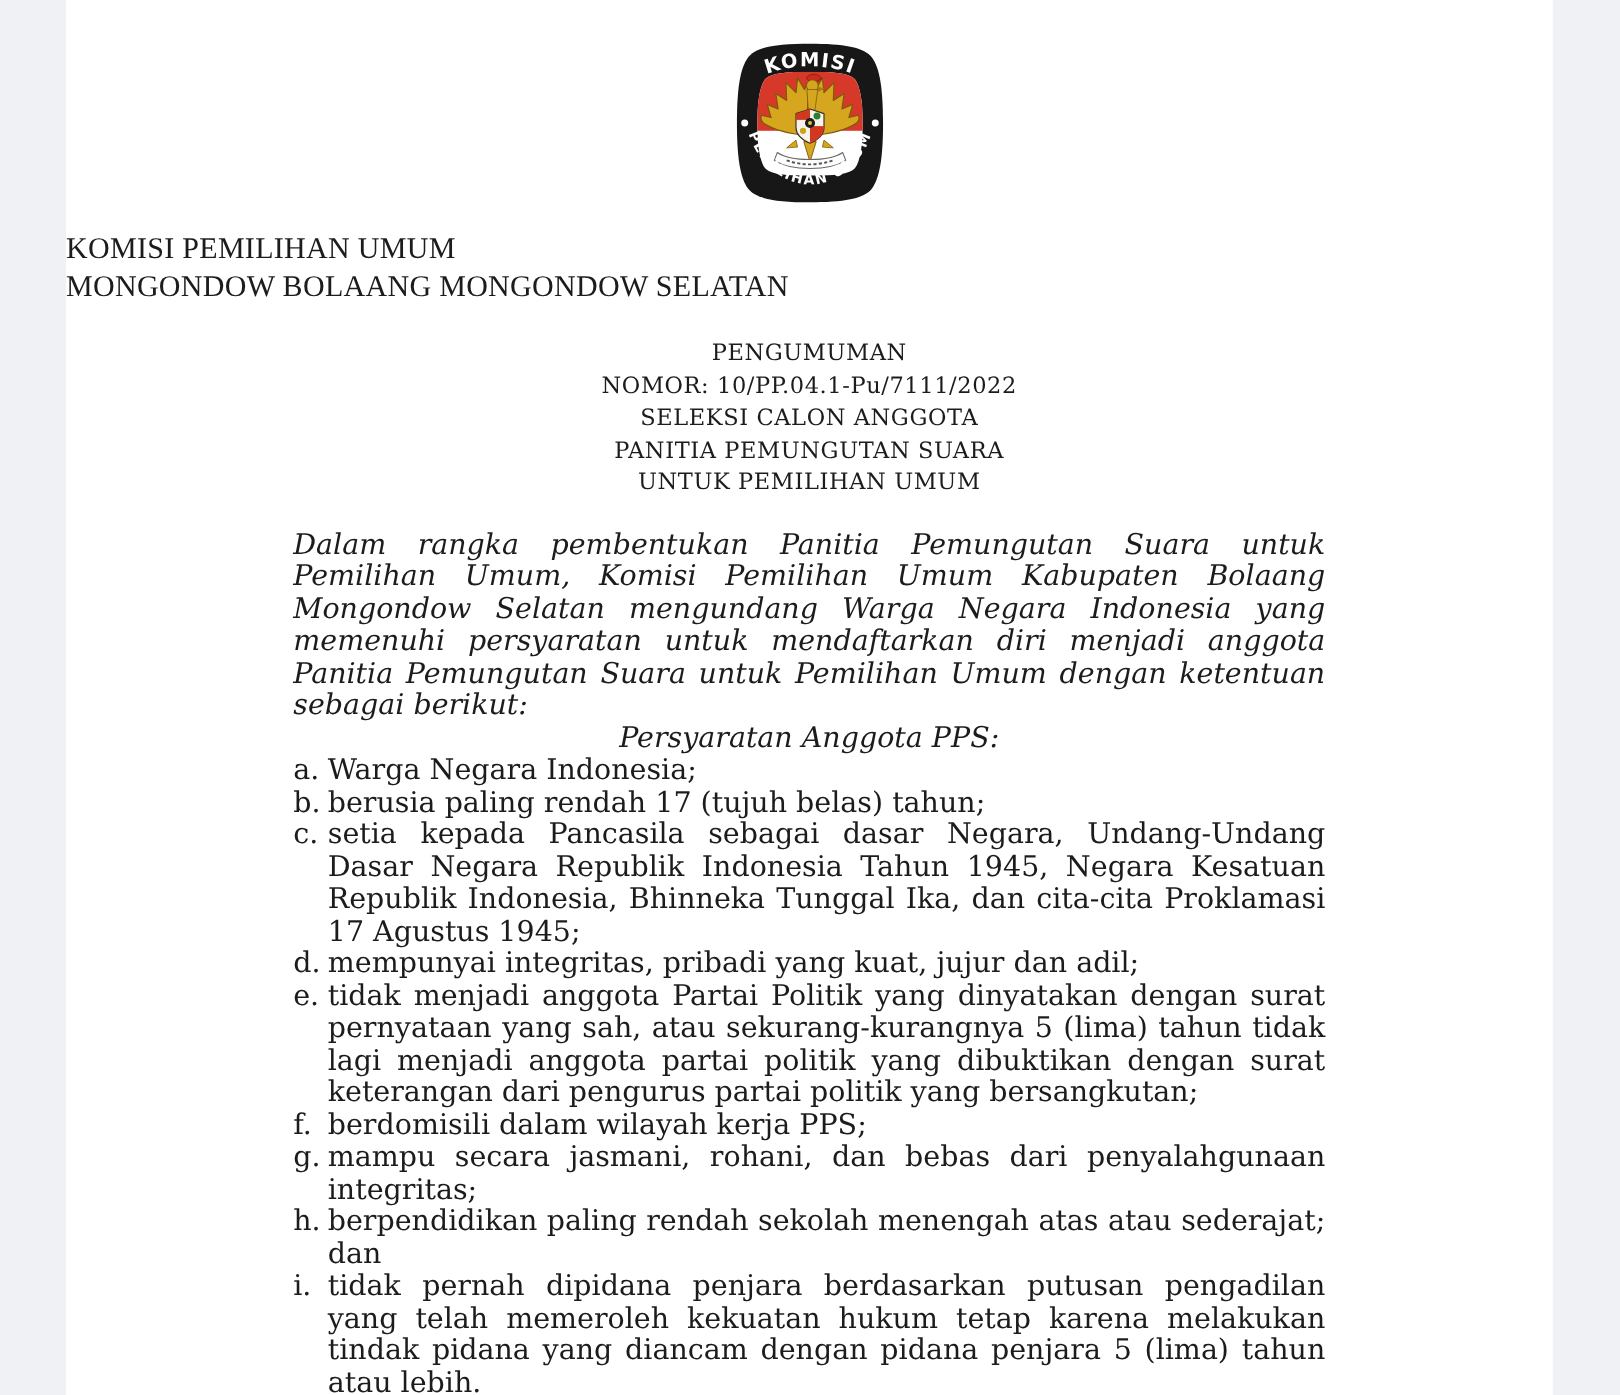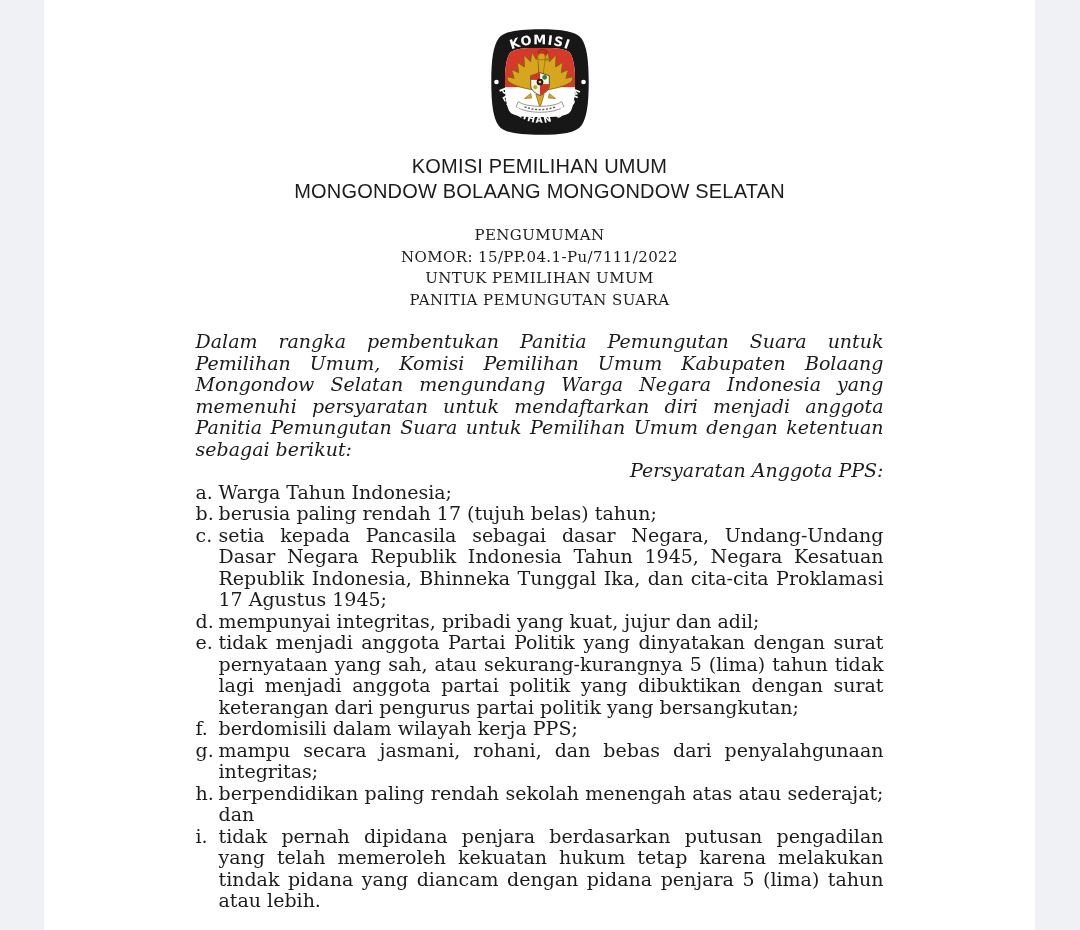--- a/index.html
+++ b/index.html
@@ -22,22 +22,21 @@
     position: absolute; left: 44px; top: 0;
     width: 991px; height: 930px;
     background: #ffffff;
   }
 
   .logo-wrap { width: 104px; margin: 25px auto 0; }
   .logo-wrap svg { display: block; width: 104px; height: 114px; }
 
   .org-header {
     margin-top: 15px;
-    text-align: center;
-    font-family: Liberation Sans, sans-serif;
+    font-family: Liberation Serif, serif;
     font-size: 20px;
     line-height: 25px;
     letter-spacing: 0.2px;
     color: #1c1c1c;
   }
 
   .doc-title {
     margin-top: 21px;
     text-align: center;
     font-size: 15px;
@@ -48,21 +47,21 @@
 
   .doc-body {
     width: 688px;
     margin: 20px auto 0;
     font-size: 19px;
     line-height: 21.5px;
     text-align: justify;
     color: #1c1c1c;
   }
   .doc-body p { margin: 0; font-style: italic; }
-  .req-heading { text-align: right; }
+  .req-heading { text-align: center; }
   .req-list { margin: 0; }
   .req-item { display: flex; }
   .req-item .marker { flex: 0 0 23px; text-align: left; }
   .req-item .req-text { flex: 1 1 auto; text-align: justify; }
 </style>
 </head>
 <body>
 
 <div class="margin-band left"></div>
 <div class="margin-band right"></div>
@@ -127,33 +126,34 @@
     </svg>
   </div>
 
   <div class="org-header">
     <div>KOMISI PEMILIHAN UMUM</div>
     <div>MONGONDOW BOLAANG MONGONDOW SELATAN</div>
   </div>
 
   <div class="doc-title">
     <div>PENGUMUMAN</div>
-    <div>NOMOR: 15/PP.04.1-Pu/7111/2022</div>
+    <div>NOMOR: 10/PP.04.1-Pu/7111/2022</div>
+    <div>SELEKSI CALON ANGGOTA</div>
+    <div>PANITIA PEMUNGUTAN SUARA</div>
     <div>UNTUK PEMILIHAN UMUM</div>
-    <div>PANITIA PEMUNGUTAN SUARA</div>
   </div>
 
   <div class="doc-body">
     <p>Dalam rangka pembentukan Panitia Pemungutan Suara untuk Pemilihan Umum, Komisi Pemilihan Umum Kabupaten Bolaang Mongondow Selatan mengundang Warga Negara Indonesia yang memenuhi persyaratan untuk mendaftarkan diri menjadi anggota Panitia Pemungutan Suara untuk Pemilihan Umum dengan ketentuan sebagai berikut:</p>
     <p class="req-heading">Persyaratan Anggota PPS:</p>
 
     <div class="req-list">
       <div class="req-item">
         <span class="marker">a.</span>
-        <span class="req-text">Warga Tahun Indonesia;</span>
+        <span class="req-text">Warga Negara Indonesia;</span>
       </div>
       <div class="req-item">
         <span class="marker">b.</span>
         <span class="req-text">berusia paling rendah 17 (tujuh belas) tahun;</span>
       </div>
       <div class="req-item">
         <span class="marker">c.</span>
         <span class="req-text">setia kepada Pancasila sebagai dasar Negara, Undang-Undang Dasar Negara Republik Indonesia Tahun 1945, Negara Kesatuan Republik Indonesia, Bhinneka Tunggal Ika, dan cita-cita Proklamasi 17 Agustus 1945;</span>
       </div>
       <div class="req-item">

